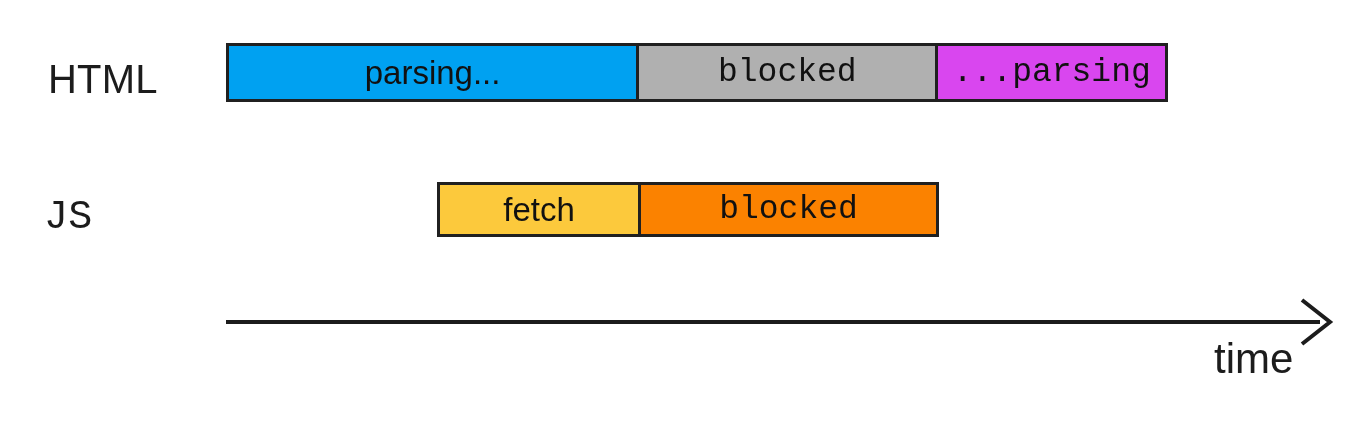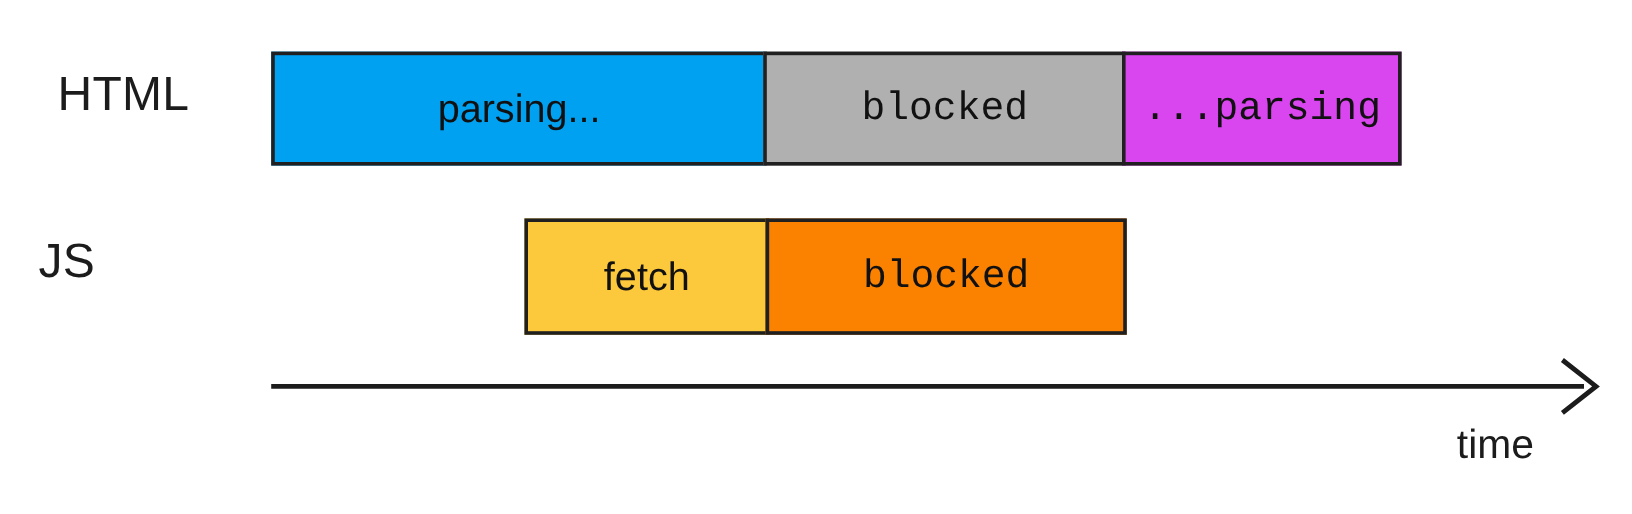--- a/index.html
+++ b/index.html
@@ -27,31 +27,31 @@
   
   .row-label {
     position: absolute;
     font-size: 40px;
     line-height: 1;
     letter-spacing: 0.2px;
     color: #1c1c1c;
     white-space: nowrap;
   }
   #label-html { left: 48px; top: 59px; }
-  #label-js   { left: 32px; top: 198px; }
+  #label-js   { left: 44px; top: 198px; font-family: Liberation Mono, monospace; }
 
   
   .bar {
     position: absolute;
     display: flex;
     align-items: stretch;
     box-sizing: border-box;
   }
-  #bar-html { left: 226px; top: 43px;  width: 942px; height: 95px; }
-  #bar-js   { left: 437px; top: 182px; width: 502px; height: 97px; }
+  #bar-html { left: 226px; top: 43px;  width: 942px; height: 59px; }
+  #bar-js   { left: 437px; top: 182px; width: 502px; height: 55px; }
 
   .segment {
     box-sizing: border-box;
     border: 3px solid #202020;
     display: flex;
     align-items: center;
     justify-content: center;
     font-size: 33px;
     line-height: 1;
     color: #111111;
@@ -73,22 +73,22 @@
     left: 220px;
     top: 296px;
     width: 1120px;
     height: 60px;
   }
   #axis svg { display: block; }
 
   #label-time {
     position: absolute;
     left: 1214px;
-    top: 354px;
-    font-size: 34px;
+    top: 338px;
+    font-size: 42px;
     line-height: 1;
     color: #1c1c1c;
     white-space: nowrap;
   }
 </style>
 </head>
 <body>
 
 <div id="canvas">
 

